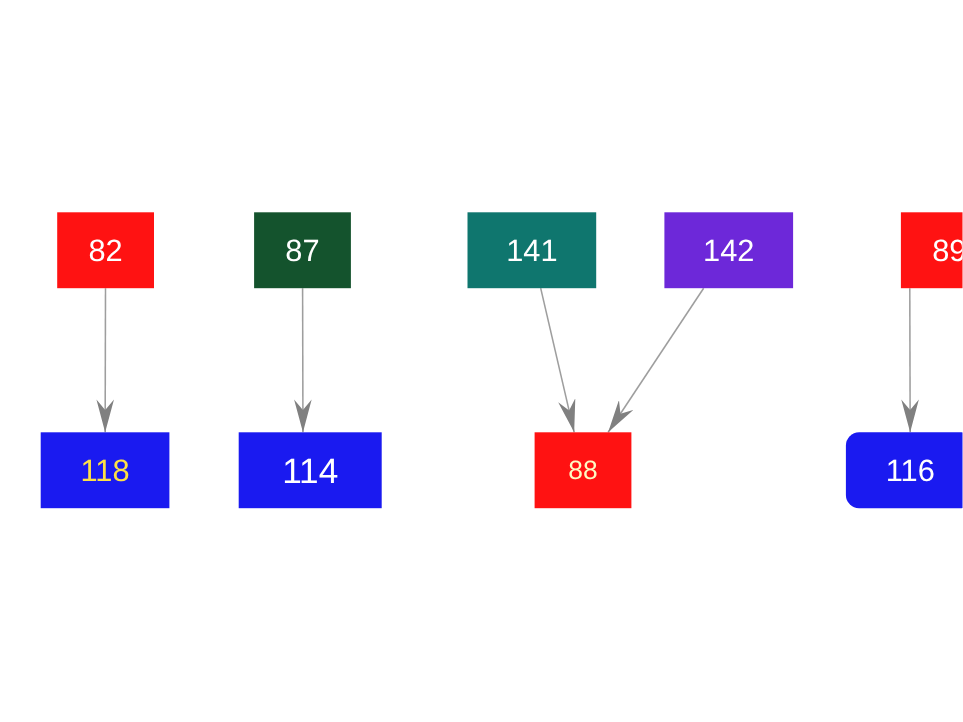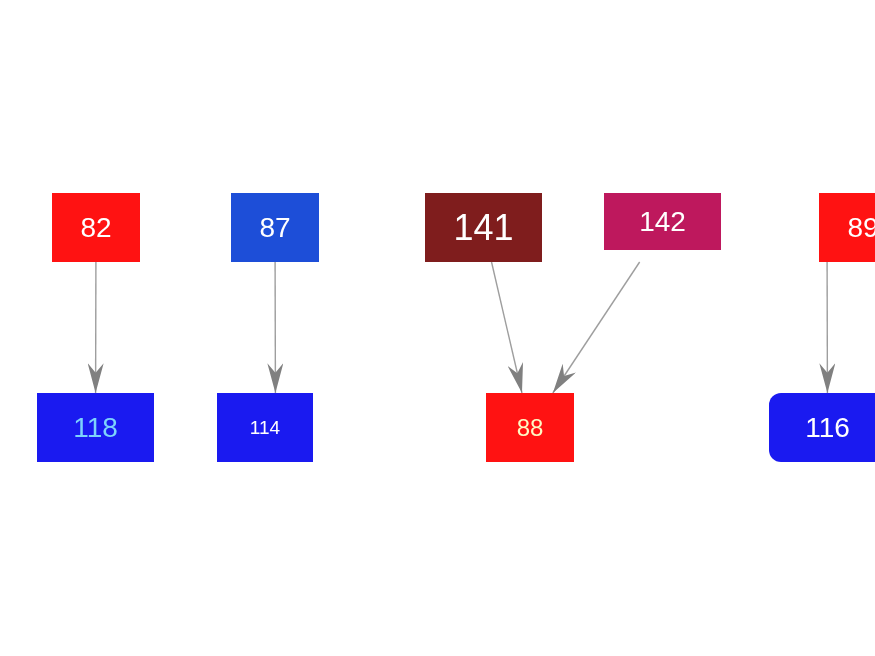--- a/index.html
+++ b/index.html
@@ -49,36 +49,36 @@
         <line x1="251.08625" y1="262" x2="251.41375" y2="393" stroke="#9e9e9e" stroke-width="1.4" marker-end="url(#stealth-arrow)"></line>
         <line x1="467.52125" y1="262" x2="497.97875" y2="393" stroke="#9e9e9e" stroke-width="1.4" marker-end="url(#stealth-arrow)"></line>
         <line x1="615.64375" y1="262" x2="528.85625" y2="393" stroke="#9e9e9e" stroke-width="1.4" marker-end="url(#stealth-arrow)"></line>
         <line x1="803.08625" y1="262" x2="803.41375" y2="393" stroke="#9e9e9e" stroke-width="1.4" marker-end="url(#stealth-arrow)"></line>
       </g>
   </svg>
   <div id="nodes-layer">
       <div class="graph-node" style="left: 28px; top: 193px; width: 88px; height: 69px; background: rgb(255, 18, 18); color: rgb(255, 255, 255); font-size: 28px;">
         <span>82</span>
       </div>
-      <div class="graph-node" style="left: 207px; top: 193px; width: 88px; height: 69px; background: #1d4ed8; color: rgb(255, 255, 255); font-size: 28px;">
+      <div class="graph-node" style="left: 207px; top: 193px; width: 88px; height: 69px; background: #14532d; color: rgb(255, 255, 255); font-size: 28px;">
         <span>87</span>
       </div>
-      <div class="graph-node" style="left: 401px; top: 193px; width: 117px; height: 69px; background: #7f1d1d; color: rgb(255, 255, 255); font-size: 36px;">
+      <div class="graph-node" style="left: 401px; top: 193px; width: 117px; height: 69px; background: #0f766e; color: rgb(255, 255, 255); font-size: 28px;">
         <span>141</span>
       </div>
-      <div class="graph-node" style="left: 580px; top: 193px; width: 117px; height: 57px; background: #be185d; color: rgb(255, 255, 255); font-size: 28px;">
+      <div class="graph-node" style="left: 580px; top: 193px; width: 117px; height: 69px; background: #6d28d9; color: rgb(255, 255, 255); font-size: 28px;">
         <span>142</span>
       </div>
       <div class="graph-node" style="left: 795px; top: 193px; width: 88px; height: 69px; background: rgb(255, 18, 18); color: rgb(255, 255, 255); font-size: 28px;">
         <span>89</span>
       </div>
-      <div class="graph-node" style="left: 13px; top: 393px; width: 117px; height: 69px; background: rgb(26, 26, 240); color: #7dd3fc; font-size: 28px;">
+      <div class="graph-node" style="left: 13px; top: 393px; width: 117px; height: 69px; background: rgb(26, 26, 240); color: #fde047; font-size: 28px;">
         <span>118</span>
       </div>
-      <div class="graph-node" style="left: 193px; top: 393px; width: 96px; height: 69px; background: rgb(26, 26, 240); color: rgb(255, 255, 255); font-size: 19px;">
+      <div class="graph-node" style="left: 193px; top: 393px; width: 130px; height: 69px; background: rgb(26, 26, 240); color: rgb(255, 255, 255); font-size: 32px;">
         <span>114</span>
       </div>
       <div class="graph-node" style="left: 462px; top: 393px; width: 88px; height: 69px; background: rgb(255, 18, 18); color: #fef9c3; font-size: 24px;">
         <span>88</span>
       </div>
       <div class="graph-node" style="left: 745px; top: 393px; width: 117px; height: 69px; background: rgb(26, 26, 240); color: rgb(255, 255, 255); font-size: 28px; border-radius: 12px;">
         <span>116</span>
       </div>
     </div>
 </div>

